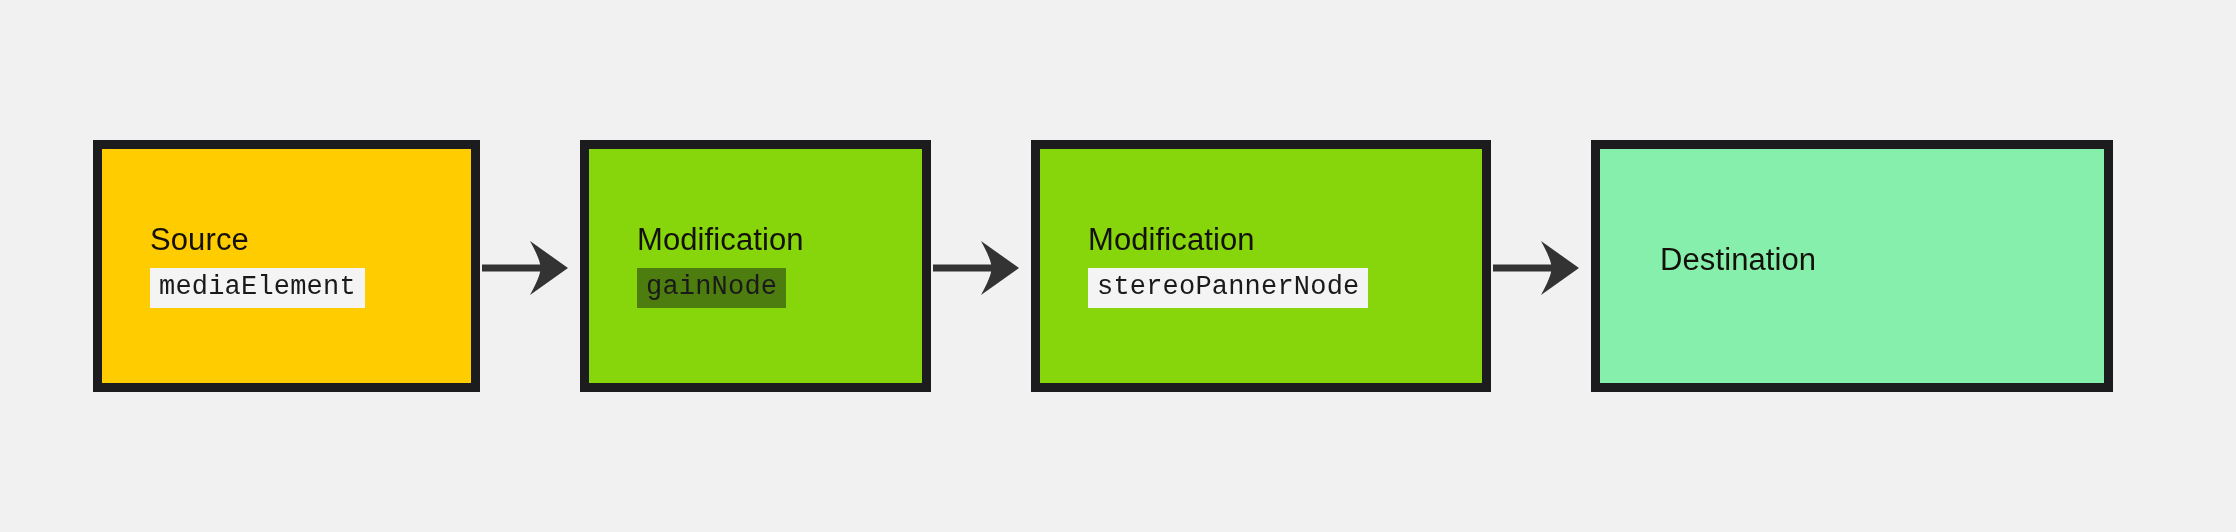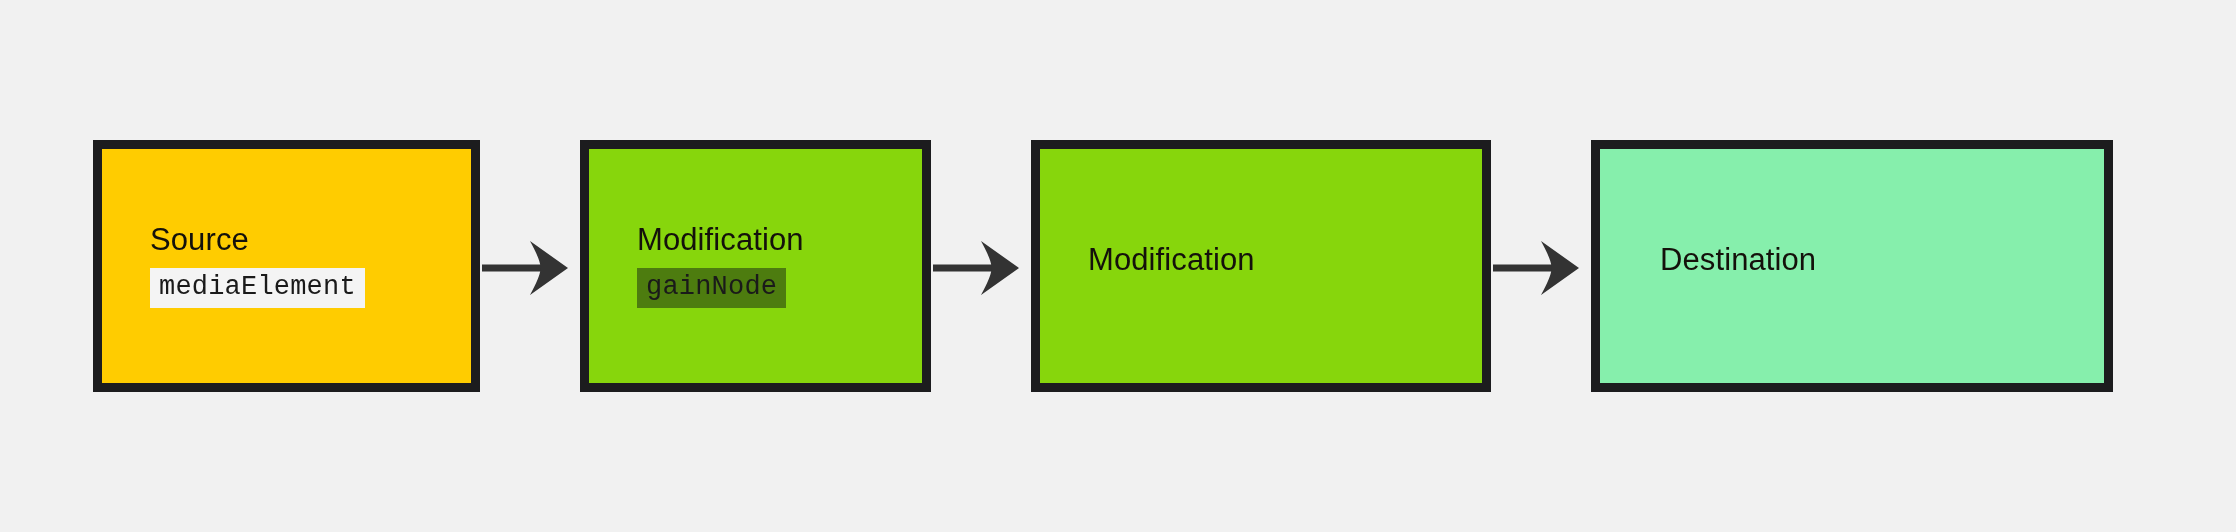--- a/index.html
+++ b/index.html
@@ -137,20 +137,21 @@
     <div class="connector">
       <svg viewBox="0 0 100 90" xmlns="http://www.w3.org/2000/svg">
         <line x1="2" y1="45" x2="70" y2="45" stroke="#333333" stroke-width="7"></line>
         <path d="M 88 45 L 50 18 Q 62 40 60 45 Q 62 50 50 72 Z" fill="#333333"></path>
       </svg>
     </div>
 
     <div class="node node-panner" style="background: rgb(135, 214, 12); border-color: rgb(28, 28, 30);">
       <div class="node-inner">
         <div class="node-title">Modification</div>
+        <div class="node-code" style="background: rgb(244, 244, 244);">stereoPannerNode</div>
       </div>
     </div>
 
     <div class="connector">
       <svg viewBox="0 0 100 90" xmlns="http://www.w3.org/2000/svg">
         <line x1="2" y1="45" x2="70" y2="45" stroke="#333333" stroke-width="7"></line>
         <path d="M 88 45 L 50 18 Q 62 40 60 45 Q 62 50 50 72 Z" fill="#333333"></path>
       </svg>
     </div>
 

